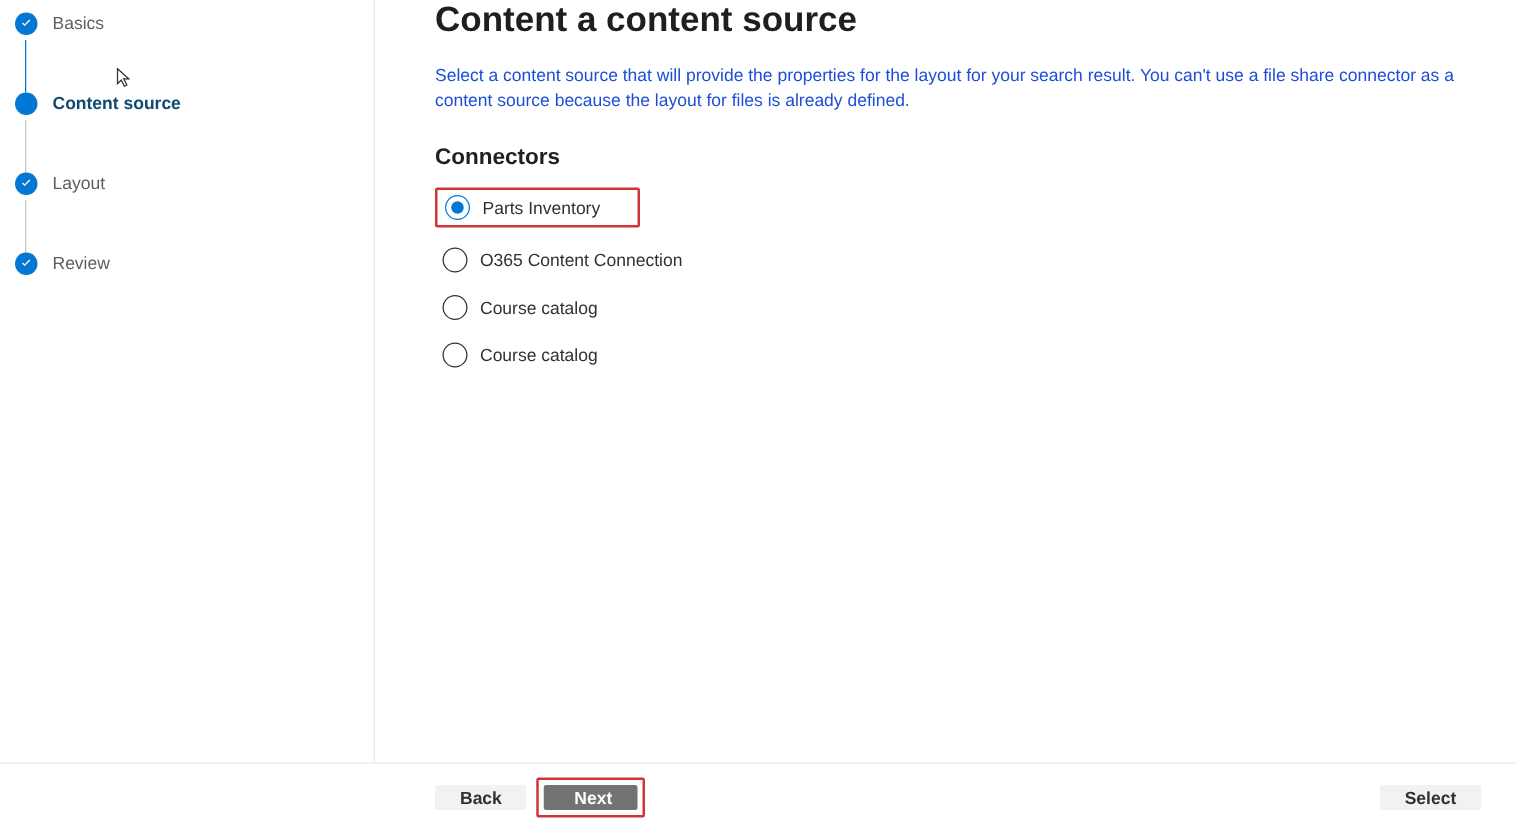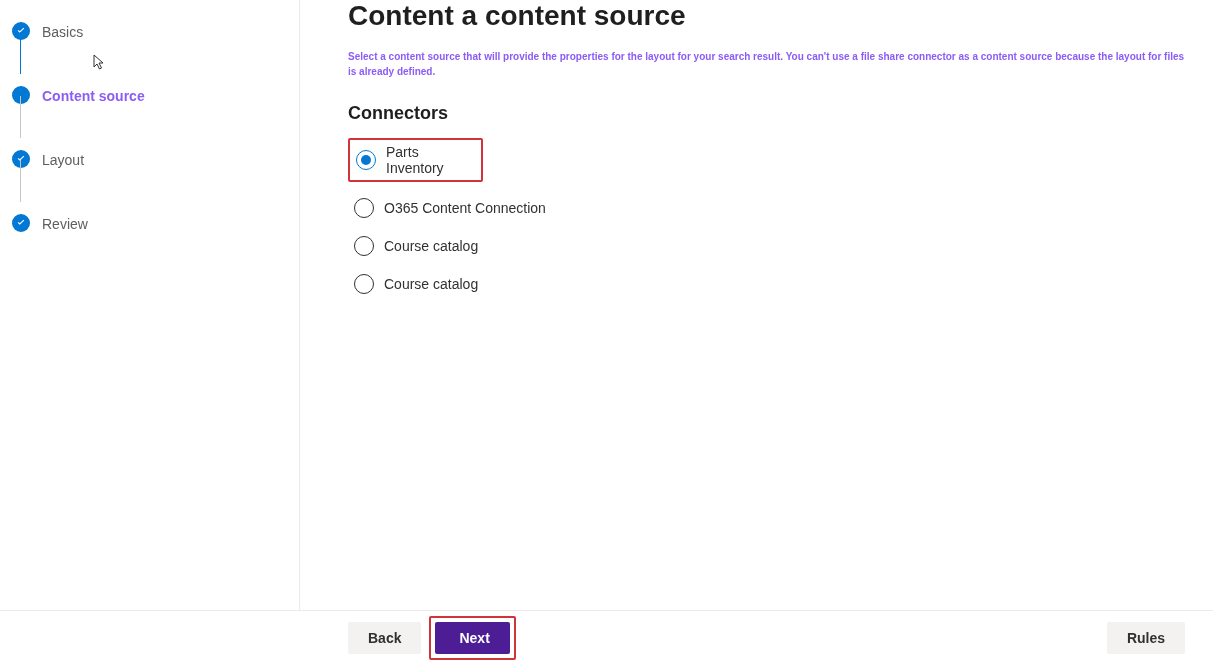--- a/index.html
+++ b/index.html
@@ -24,21 +24,21 @@
       width: 300px;
       padding: 10px 0 0 12px;
       border-right: 1px solid #edebe9;
     }
     .step-list {
       list-style: none;
     }
     .step-item {
       position: relative;
       display: flex;
-      align-items: flex-end;
+      align-items: flex-start;
       height: 30px;
       margin-bottom: 34px;
       cursor: pointer;
     }
     .step-item:last-child {
       margin-bottom: 10px;
     }
     .step-connector {
       position: absolute;
       left: 8px;
@@ -72,39 +72,38 @@
     .step-icon.current {
       background: #0078d4;
       border: none;
     }
     .step-label {
       font-size: 14px;
       color: #605e5c;
     }
     .step-item.current .step-label {
       font-weight: 600;
-      color: #8b5cf6;
+      color: #0c4a6e;
     }
     .main {
       flex: 1;
       padding: 0 20px 0 48px;
     }
     .page-title {
       font-size: 28px;
       font-weight: 600;
       color: #201f1e;
       margin-bottom: 18px;
     }
     .page-description {
-      font-size: 10px;
-      color: #8b5cf6;
+      font-size: 14px;
+      color: #1d4ed8;
       line-height: 1.45;
       margin-bottom: 24px;
       max-width: 860px;
-      font-weight: bold;
     }
     .section-label {
       font-size: 18px;
       font-weight: 600;
       color: #201f1e;
       margin-bottom: 14px;
     }
     .radio-group {
       display: flex;
       flex-direction: column;
@@ -117,21 +116,21 @@
       padding: 2px 6px;
     }
     .radio-option.highlighted {
       border: 2px solid #e3008c;
       border: 2px solid #d13438;
       border: 2px solid #e74856;
       border: 2px solid #d83b01;
       border: 2px solid #c50f1f;
       border: 2px solid #e81123;
       border: 2px solid #d13438;
-      width: 135px;
+      width: 164px;
       padding: 4px 6px;
       border-radius: 2px;
     }
     .radio-option.highlighted {
       border: 2px solid #d13438;
     }
     .radio-circle {
       width: 20px;
       height: 20px;
       border: 1px solid #323130;
@@ -169,31 +168,31 @@
       display: flex;
       align-items: center;
       padding: 0 20px 0 348px;
     }
     .btn {
       font-family: inherit;
       font-size: 14px;
       font-weight: 600;
       border: none;
       padding: 0 20px;
-      height: 32px;
+      height: 20px;
       cursor: pointer;
       border-radius: 2px;
     }
     .btn-secondary {
       background: #f3f2f1;
       color: #323130;
       margin-right: 8px;
     }
     .btn-primary {
-      background: #4c1d95;
+      background: #737373;
       color: #fff;
       padding-left: 24px;
     }
     .btn-next-wrap {
       border: 2px solid #d13438;
       padding: 4px;
       border-radius: 2px;
       display: inline-flex;
     }
     .btn-close {
@@ -293,20 +292,20 @@
 
     </div>
   </main>
 </div>
 
 <div class="footer">
   <button class="btn btn-secondary">Back</button>
   <span class="btn-next-wrap">
     <button class="btn btn-primary">Next</button>
   </span>
-  <button class="btn btn-secondary btn-close">Rules</button>
+  <button class="btn btn-secondary btn-close">Select</button>
 </div>
 
 <span class="cursor-icon">
   <svg viewBox="0 0 16 16" fill="none" stroke="#323130" stroke-width="1">
       <path d="M2 1 L2 13 L5 10 L7.5 15 L9.5 14 L7 9 L11 9 Z" fill="#ffffff"></path>
     </svg>
 </span>
 
 </body></html>

